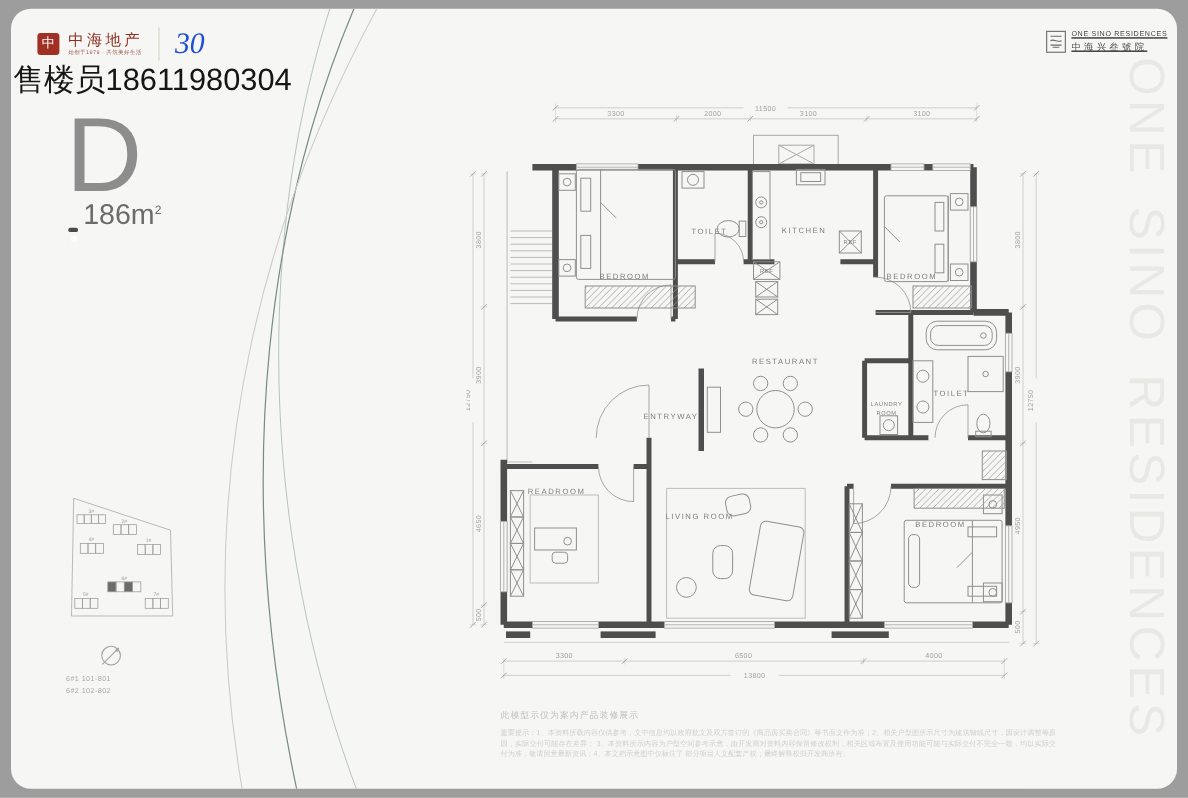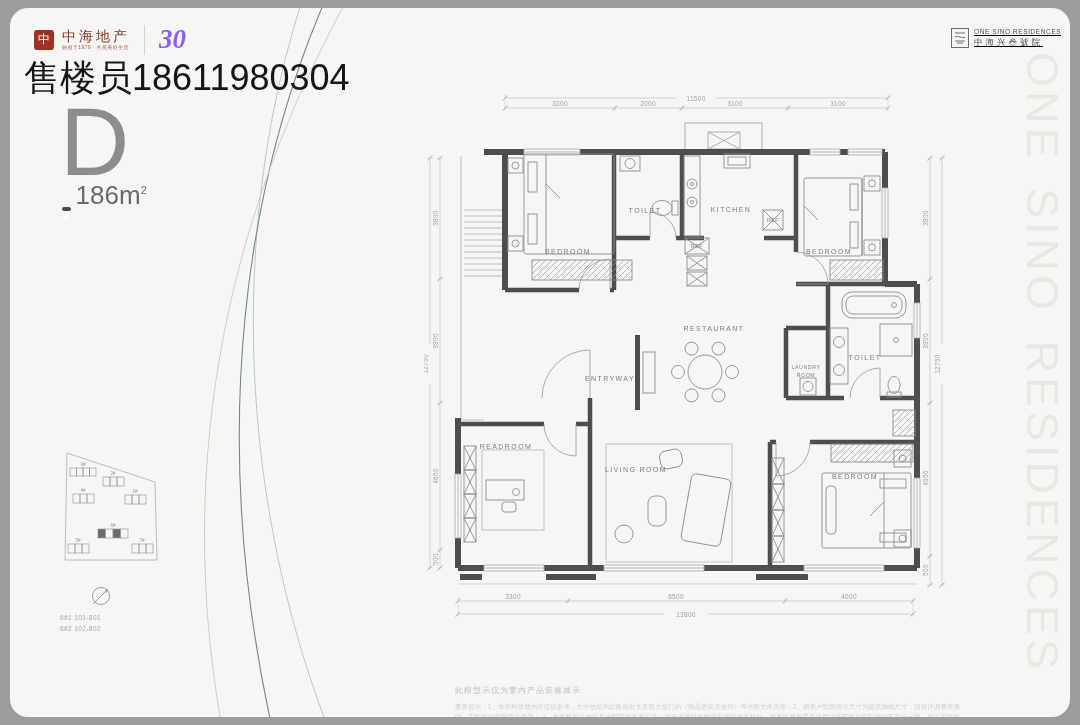--- a/index.html
+++ b/index.html
@@ -5,31 +5,31 @@
   html,body{margin:0;padding:0;background:#9d9d9d;font-family:"Liberation Sans","DejaVu Sans",sans-serif;}
   .stage{position:relative;width:1080px;height:725px;background:#9d9d9d;overflow:hidden;}
   .card{position:absolute;left:10px;top:8px;width:1060px;height:709px;background:#f6f6f4;border-radius:18px;overflow:hidden;}
   .abs{position:absolute;}
   
   .brand{left:24px;top:16px;display:flex;align-items:center;gap:8px;}
   .seal{width:20px;height:20px;background:#a03024;color:#fff;border-radius:3px;font-size:12px;display:flex;align-items:center;justify-content:center;}
   .brand-name{font-size:14px;font-weight:normal;color:#8c3020;letter-spacing:3px;line-height:15px;}
   .brand-tag{font-size:5px;color:#9b5a4a;letter-spacing:.4px;}
   .brand-div{width:1px;height:30px;background:#d8d2c6;margin:0 6px;}
-  .anniv{font-family:"Liberation Serif","DejaVu Serif",serif;font-style:italic;font-weight:bold;font-size:27px;color:#8b5cf6;}
-  .watermark{left:2px;top:46px;font-size:36px;font-weight:500;color:#161616;letter-spacing:0;margin-left:12px;}
+  .anniv{font-family:"Liberation Serif","DejaVu Serif",serif;font-style:italic;font-weight:normal;font-size:27px;color:#1d4ed8;}
+  .watermark{left:2px;top:46px;font-size:28px;font-weight:500;color:#161616;letter-spacing:0;}
   .type-letter{left:50px;top:86px;font-size:96px;font-weight:200;color:#8d8d8d;line-height:1;}
   .layout-row{left:52px;top:152px;width:158px;font-size:13px;color:#5f5f5f;letter-spacing:2px;border-bottom:1px solid #b0b0b0;padding-bottom:7px;}
   .area-row{left:52px;top:172px;display:flex;align-items:flex-end;gap:5px;}
   .area-badge{background:#4c4c4c;color:#fff;font-size:6px;writing-mode:vertical-rl;padding:2px 1px;border-radius:2px;line-height:1.1;margin-top:4px;}
   .area-num{font-size:26px;color:#6b6b6b;font-weight:300;}
   .area-num sup{font-size:11px;}
   .notes{left:50px;top:604px;font-size:6.5px;color:#a9a9a7;line-height:11px;letter-spacing:.4px;}
   .disc{left:445px;top:637px;width:505px;}
-  .disc-title{font-size:8px;color:#bfbfbd;letter-spacing:1px;margin-top:40px;}
+  .disc-title{font-size:8px;color:#bfbfbd;letter-spacing:1px;}
   .disc-body{margin-top:6px;font-size:6.5px;line-height:9.5px;color:#d0d0cd;text-align:justify;}
   .logo-right{left:941px;top:20px;display:flex;gap:5px;align-items:flex-start;text-decoration:underline;}
   .seal2{width:16px;height:18px;border:1px solid #6b6b6b;position:relative;}
   .seal2 svg{position:absolute;inset:0;}
   .lr-en{font-size:6.5px;color:#4a4a4a;letter-spacing:.6px;}
   .lr-cn{font-size:8.5px;color:#4a4a4a;letter-spacing:3px;margin-top:2px;}
   .side-text{left:1056px;top:44px;width:660px;transform:rotate(90deg);transform-origin:0 0;font-size:45px;font-weight:300;letter-spacing:4px;word-spacing:10px;color:#e8e8e5;white-space:nowrap;line-height:48px;}
   svg text{font-family:"Liberation Sans","DejaVu Sans",sans-serif;}
   .lbl{font-size:7px;letter-spacing:1.4px;fill:#7d7d7d;text-anchor:middle;}
   .lbl-s{font-size:5.2px;letter-spacing:.6px;fill:#838383;text-anchor:middle;}

